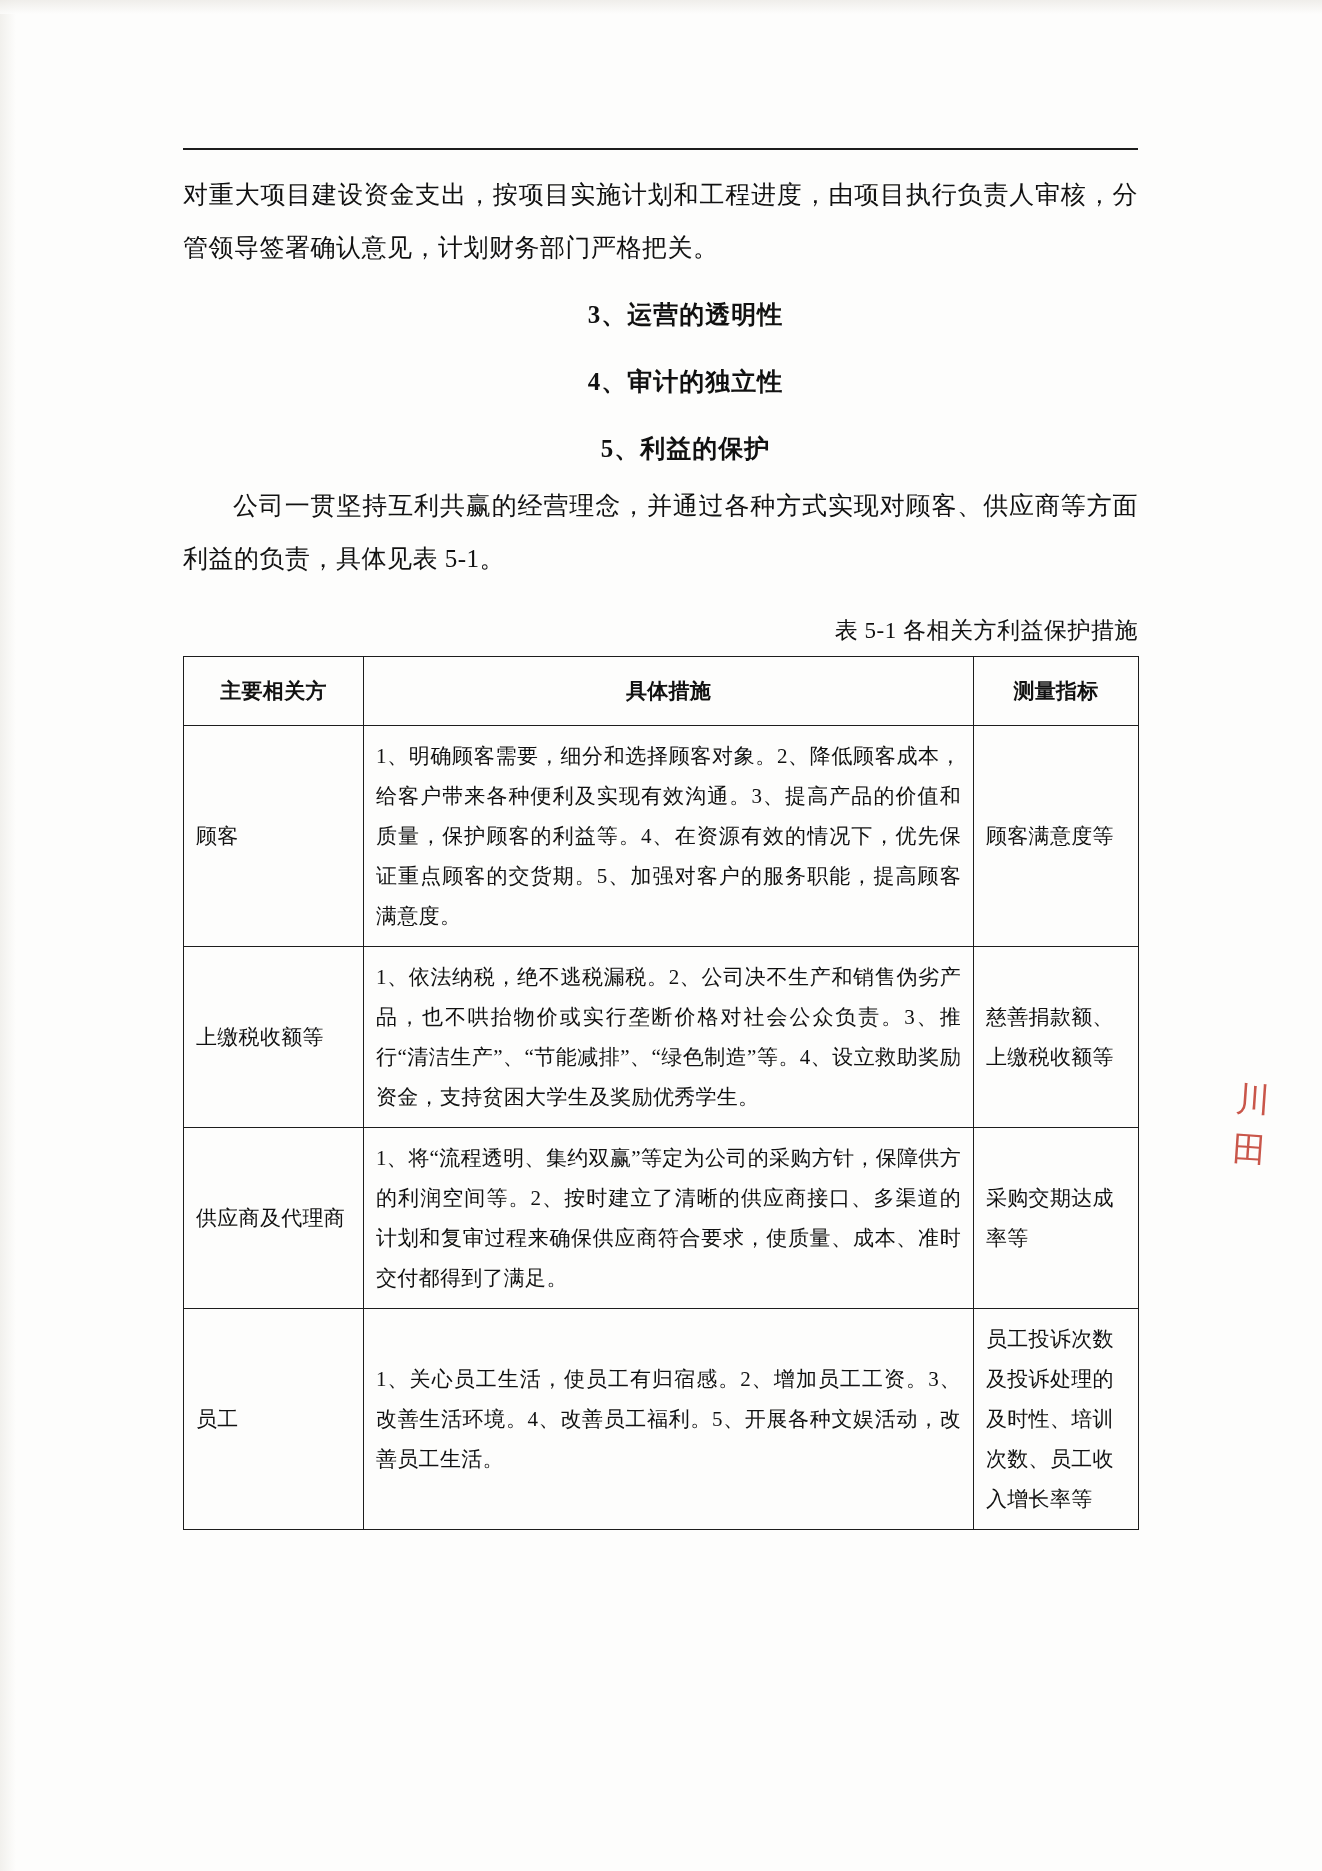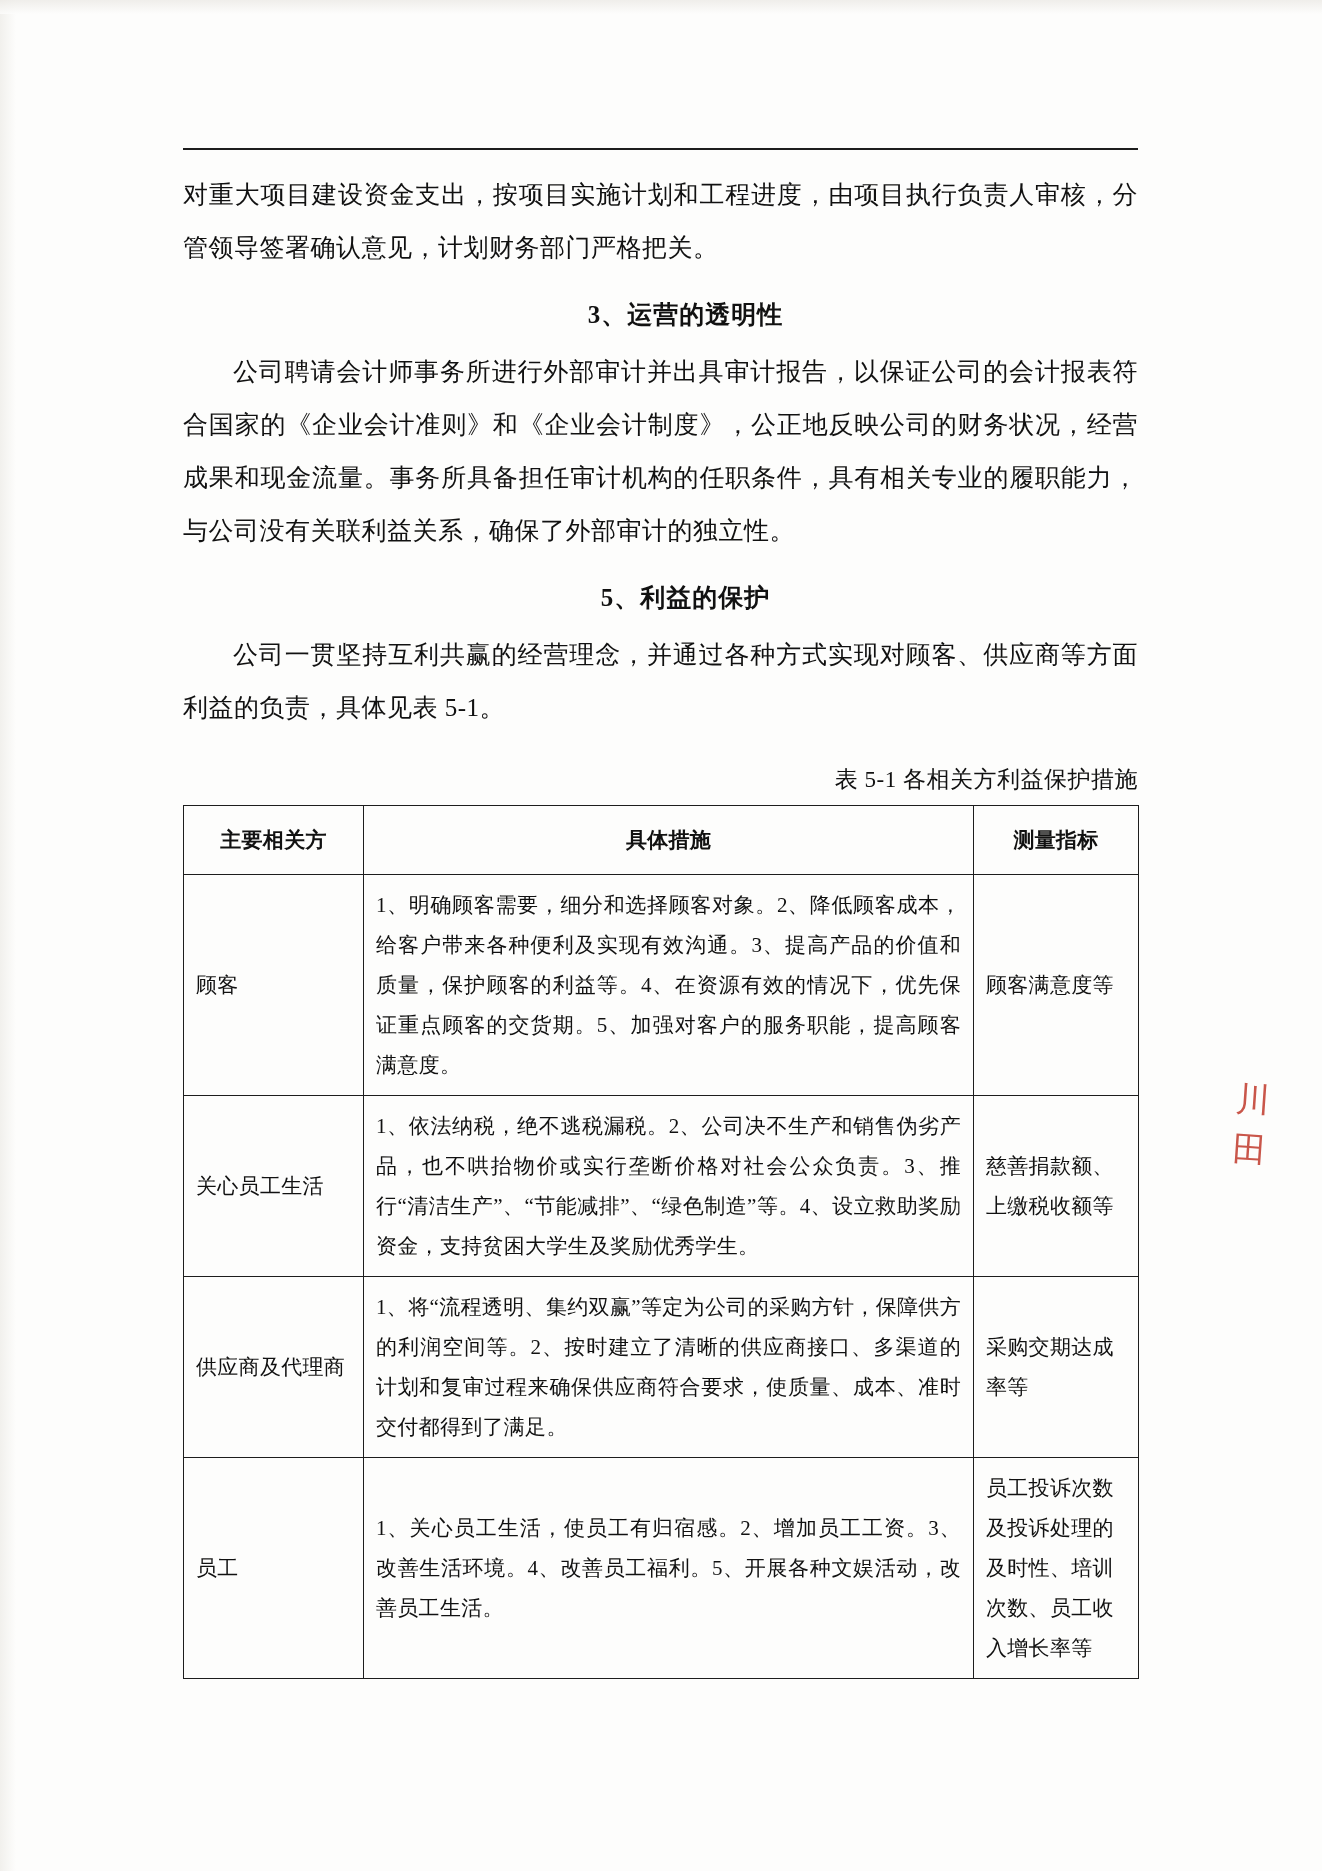--- a/index.html
+++ b/index.html
@@ -127,21 +127,21 @@
   <div class="scan-edge-top"></div>
 
   <div class="content">
 
     <div class="rule"></div>
 
     <p class="body">对重大项目建设资金支出，按项目实施计划和工程进度，由项目执行负责人审核，分管领导签署确认意见，计划财务部门严格把关。</p>
 
     <h3 class="heading">3、运营的透明性</h3>
 
-    <p class="body indent">公司聘请会计师事务所进行外部审计并出具审计报告，以保证公司的会计报表符合国家的《企业会计准则》和《企业会计制度》，公正地反映公司的财务状况，经营成果和现金流量。事务所具备担任审计机构的任职条件，具有相关专业的履职能力，与公司没有关联利益关系，确保了外部审计的独立性。</p>
+    <h3 class="heading">4、审计的独立性</h3>
 
     <h3 class="heading">5、利益的保护</h3>
     <p class="body indent">公司一贯坚持互利共赢的经营理念，并通过各种方式实现对顾客、供应商等方面利益的负责，具体见表 5-1。</p>
 
     <div class="table-caption">表 5-1 各相关方利益保护措施</div>
 
     <table class="stakeholders">
       <colgroup>
         <col class="c1">
           <col class="c2">
@@ -154,21 +154,21 @@
           <th>测量指标</th>
         </tr>
       </thead>
       <tbody>
         <tr>
           <td class="party">顾客</td>
           <td class="measures">1、明确顾客需要，细分和选择顾客对象。2、降低顾客成本，给客户带来各种便利及实现有效沟通。3、提高产品的价值和质量，保护顾客的利益等。4、在资源有效的情况下，优先保证重点顾客的交货期。5、加强对客户的服务职能，提高顾客满意度。</td>
           <td class="metric">顾客满意度等</td>
         </tr>
         <tr>
-          <td class="party">关心员工生活</td>
+          <td class="party">上缴税收额等</td>
           <td class="measures">1、依法纳税，绝不逃税漏税。2、公司决不生产和销售伪劣产品，也不哄抬物价或实行垄断价格对社会公众负责。3、推行“清洁生产”、“节能减排”、“绿色制造”等。4、设立救助奖励资金，支持贫困大学生及奖励优秀学生。</td>
           <td class="metric">慈善捐款额、上缴税收额等</td>
         </tr>
         <tr>
           <td class="party">供应商及代理商</td>
           <td class="measures">1、将“流程透明、集约双赢”等定为公司的采购方针，保障供方的利润空间等。2、按时建立了清晰的供应商接口、多渠道的计划和复审过程来确保供应商符合要求，使质量、成本、准时交付都得到了满足。</td>
           <td class="metric">采购交期达成率等</td>
         </tr>
         <tr>
           <td class="party">员工</td>

